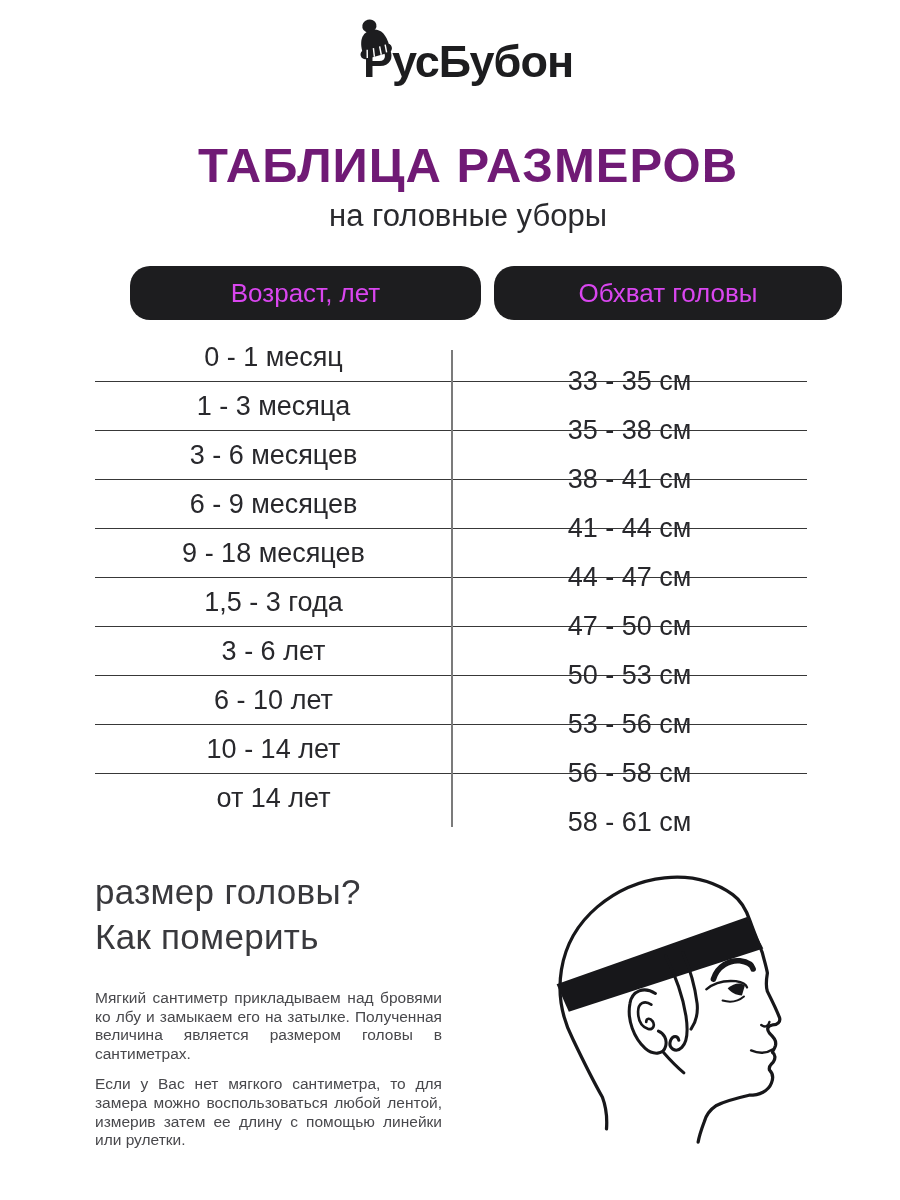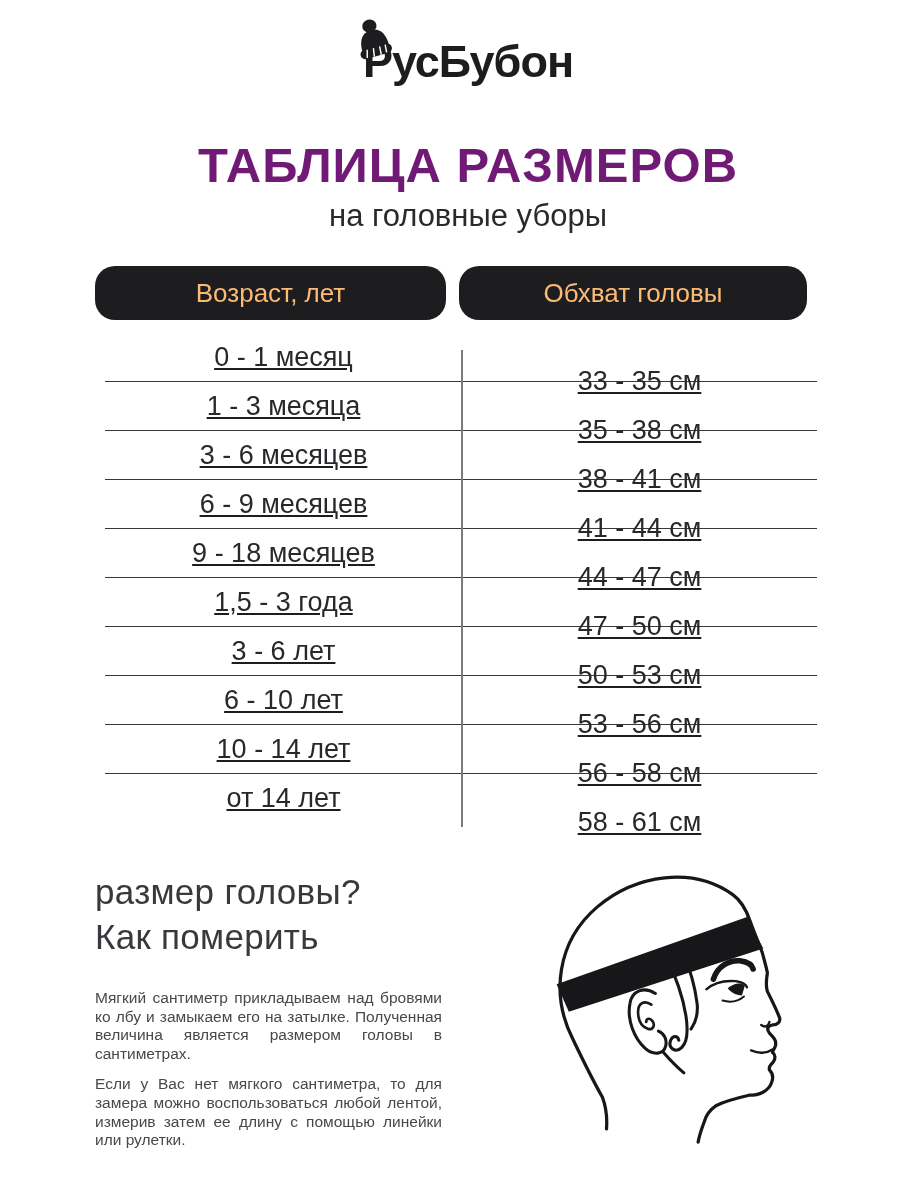--- a/index.html
+++ b/index.html
@@ -11,25 +11,25 @@
   .logo-wrap { position:absolute; top:36px; left:0; width:100%; text-align:center; }
   .logo-inner { position:relative; display:inline-block; font-size:45px; font-weight:bold; letter-spacing:-1px; color:#1d1d1f; }
   .hat-icon { position:absolute; left:-13px; top:-19px; width:46px; height:46px; }
   
   .main-title { position:absolute; top:137px; left:0; width:100%; text-align:center;
     font-size:49px; font-weight:bold; letter-spacing:1px; color:#701a75; }
   .sub-title { position:absolute; top:198px; left:0; width:100%; text-align:center;
     font-size:31px; font-weight:normal; color:#2a2a2e; }
   
   .pill { position:absolute; top:266px; height:54px; background:#1d1d1f; border-radius:20px;
-    color:#fdba74; font-size:26px; display:flex; align-items:center; justify-content:center; }
+    color:#d946ef; font-size:26px; display:flex; align-items:center; justify-content:center;margin-left:35px; }
   .pill-age { left:95px; width:351px; }
   .pill-girth { left:459px; width:348px; }
   
-  .size-table { position:absolute; top:333px; left:105px; width:712px;text-decoration:underline; }
+  .size-table { position:absolute; top:333px; left:95px; width:712px; }
   .trow { height:49px; box-sizing:border-box; display:flex; align-items:center;
     font-size:27px; color:#28282c; }
   .trow:not(:last-child) { border-bottom:1px solid #383838; }
   .tcell { text-align:center; }
   .cell-age { width:357px; }
   .cell-size { width:355px;margin-top:48px; }
   .vdivider { position:absolute; left:356px; top:17px; width:2px; height:477px; background:#7b7b7b; }
   
   .howto-heading { position:absolute; left:95px; top:869px; font-size:35px; line-height:45px;
     color:#39393d; letter-spacing:0.3px; }

